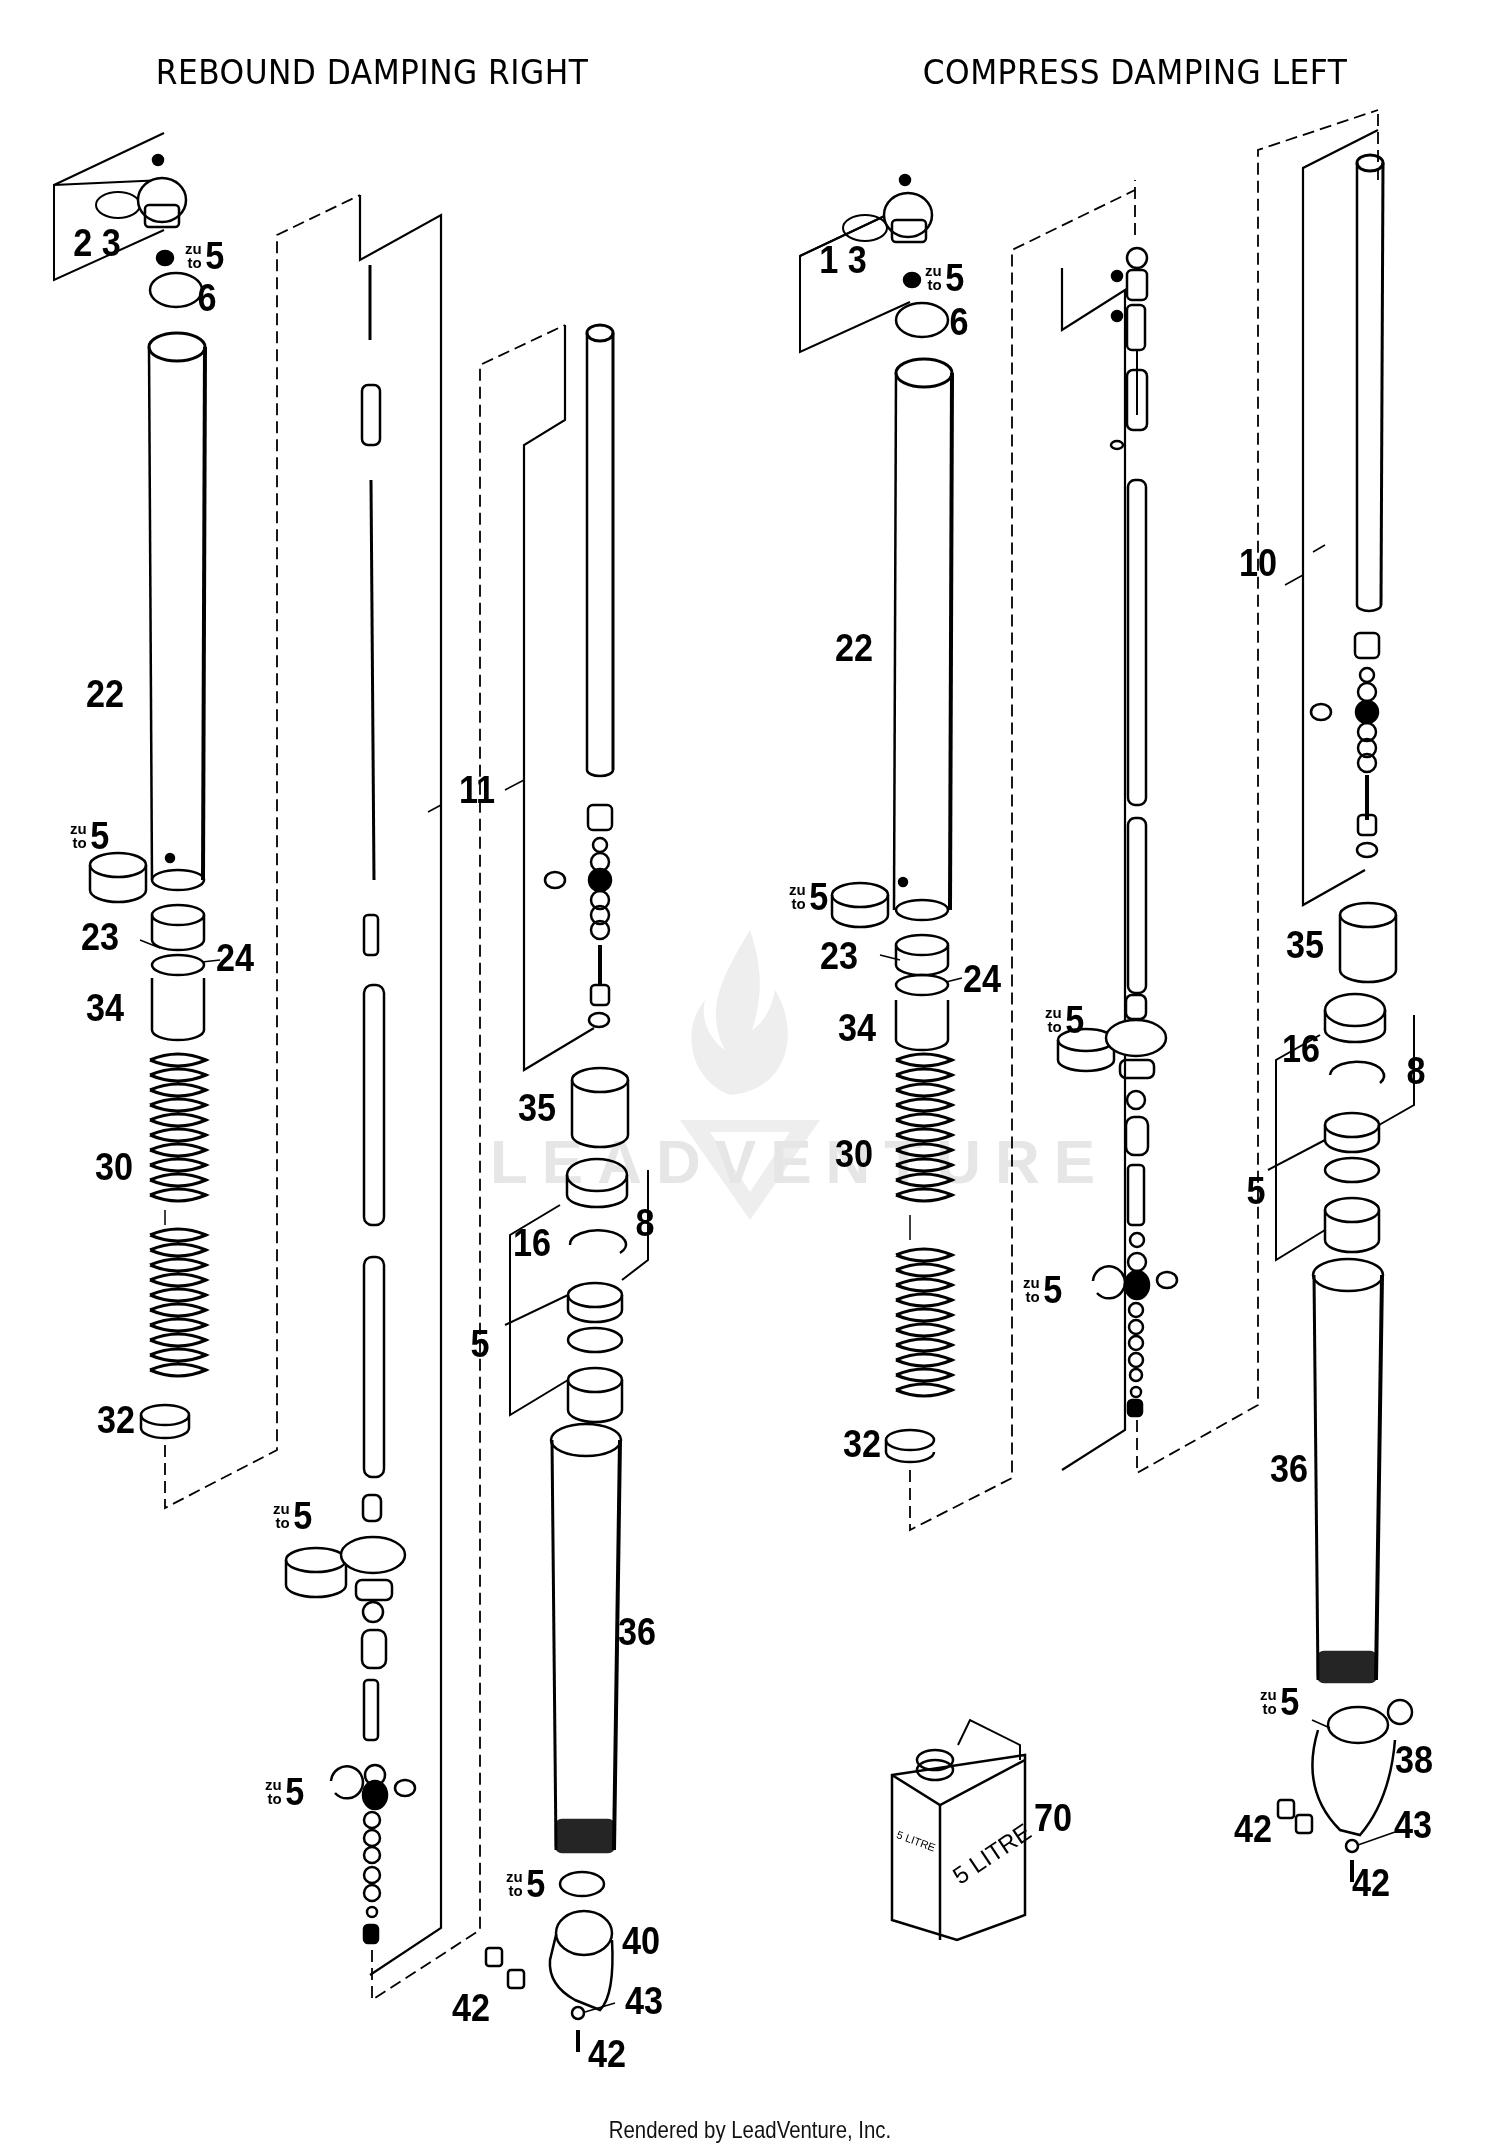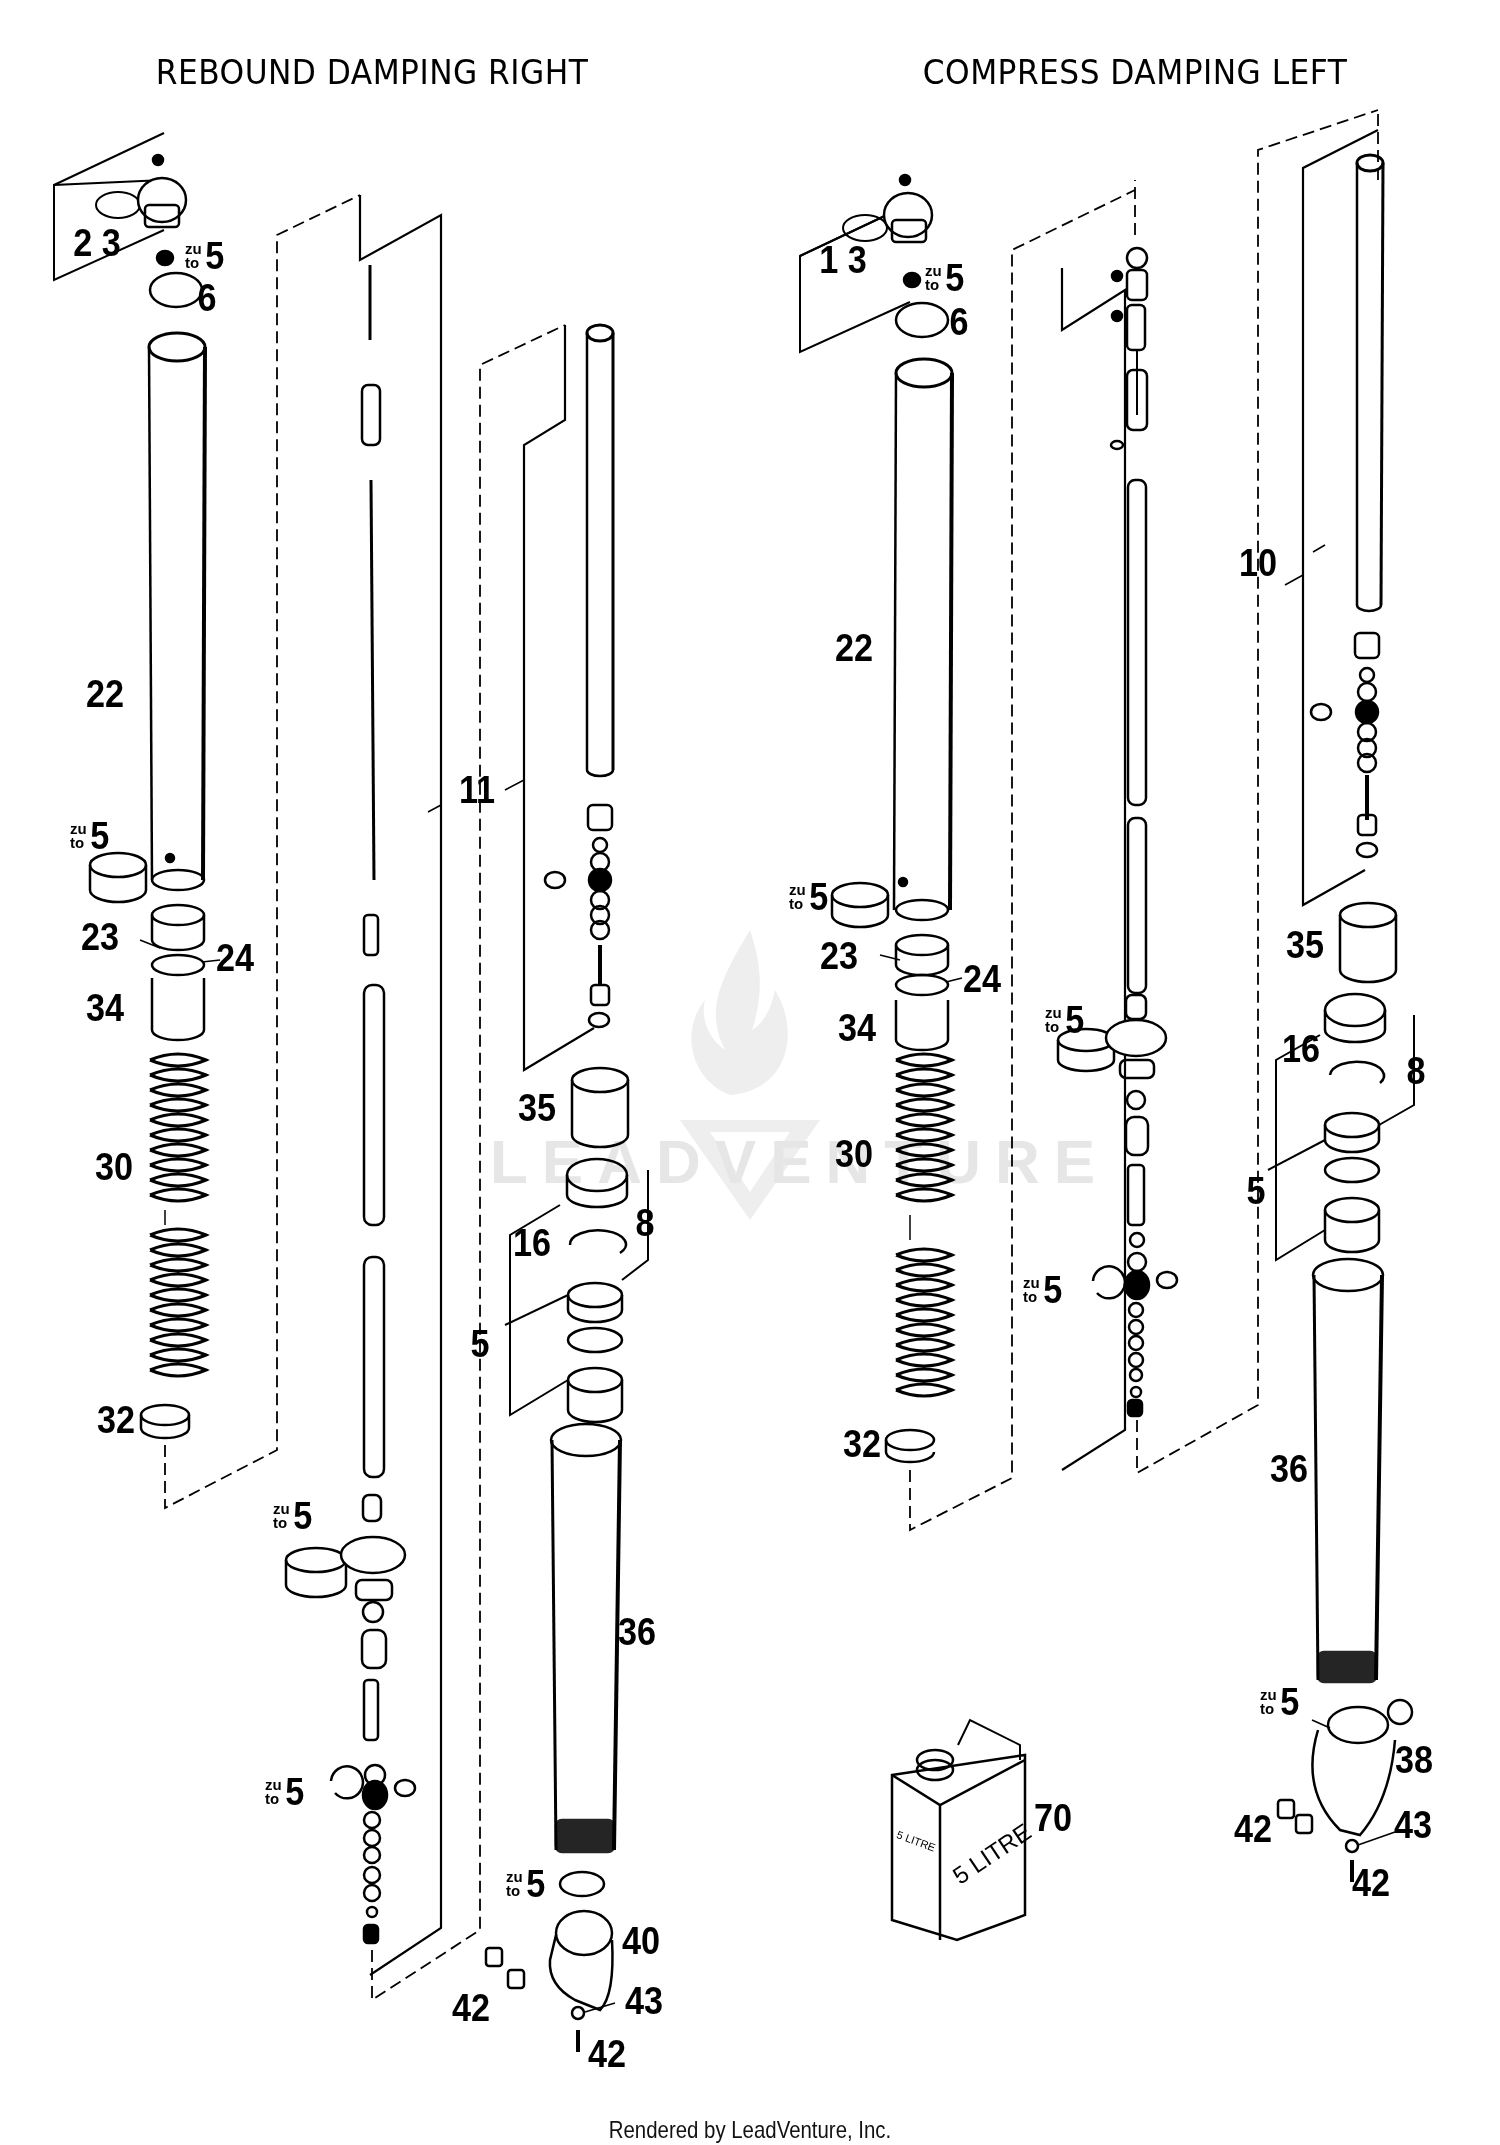--- a/index.html
+++ b/index.html
@@ -1,21 +1,21 @@
 <!DOCTYPE html>
 <html><head>
 <meta charset="utf-8">
 <style>
   html,body{margin:0;padding:0;background:#ffffff;}
   body{width:1500px;height:2145px;position:relative;overflow:hidden;font-family:"Liberation Sans",sans-serif;color:#000;}
   .diagram{position:absolute;left:0;top:0;width:1500px;height:2145px;}
   .title{position:absolute;top:52px;font-family:"DejaVu Sans",sans-serif;font-size:34px;letter-spacing:0.5px;font-weight:normal;white-space:nowrap;transform:translateX(-50%) scaleX(0.92);}
   .callout{position:absolute;font-family:"Liberation Sans",sans-serif;font-weight:bold;font-size:38px;line-height:1;white-space:nowrap;transform:translate(-50%,-50%) scaleX(0.9);}
   .zu{position:absolute;font-weight:bold;line-height:1;white-space:nowrap;transform:translate(-50%,-50%);display:flex;align-items:center;}
-  .zu .small{display:flex;flex-direction:column;font-size:15px;line-height:14px;margin-right:2px;}
+  .zu .small{display:flex;flex-direction:column;font-size:15px;line-height:14px;margin-right:2px;text-align:right;}
   .zu .big{font-size:38px;transform:scaleX(0.9);}
   .footer{position:absolute;left:50%;top:2116px;transform:translateX(-50%) scaleX(0.85);font-family:"Liberation Sans Narrow","Liberation Sans",sans-serif;font-size:24px;color:#111;white-space:nowrap;}
   .watermark{position:absolute;left:490px;top:920px;width:520px;height:300px;pointer-events:none;}
   .wm-text{position:absolute;left:490px;top:1126px;font-size:62px;letter-spacing:14px;color:#e6e6e6;font-weight:bold;white-space:nowrap;}
 </style>
 </head>
 <body>
 
 <div class="diagram">
 

